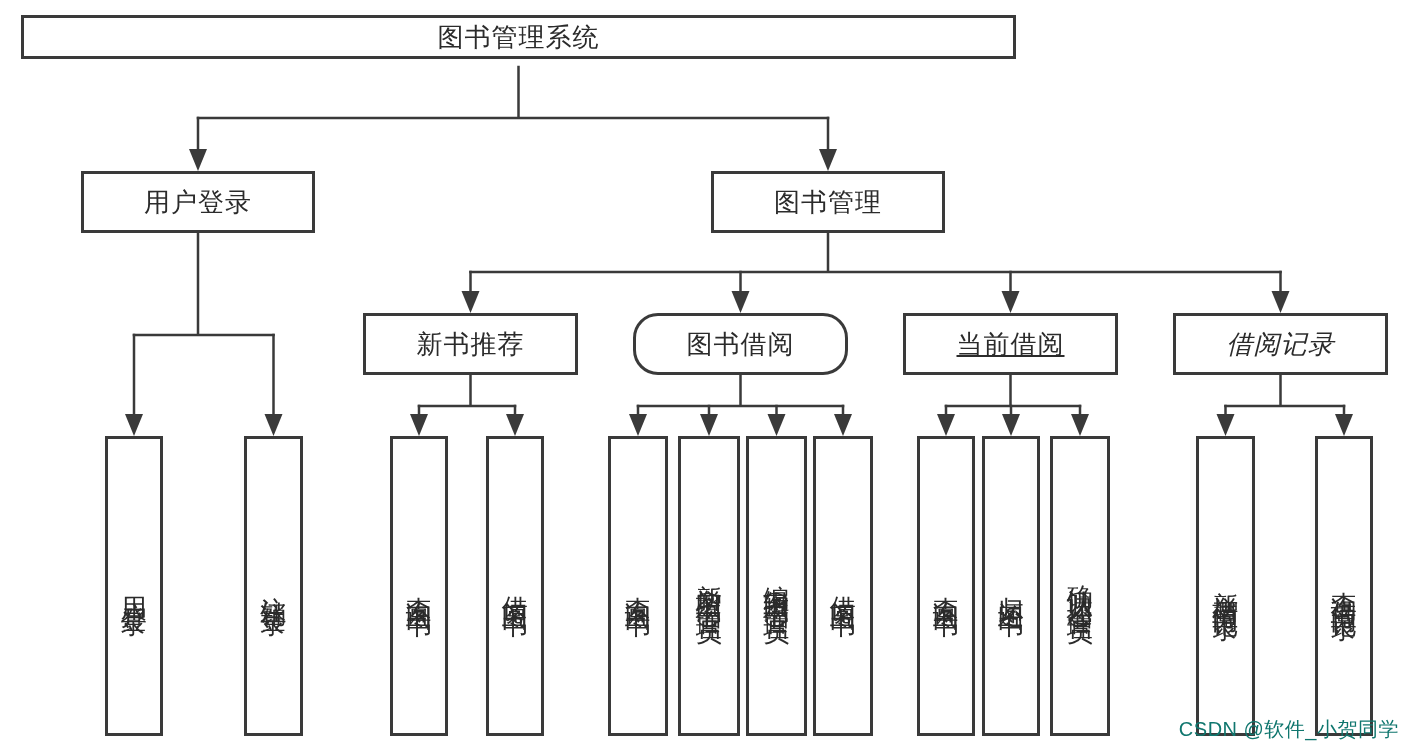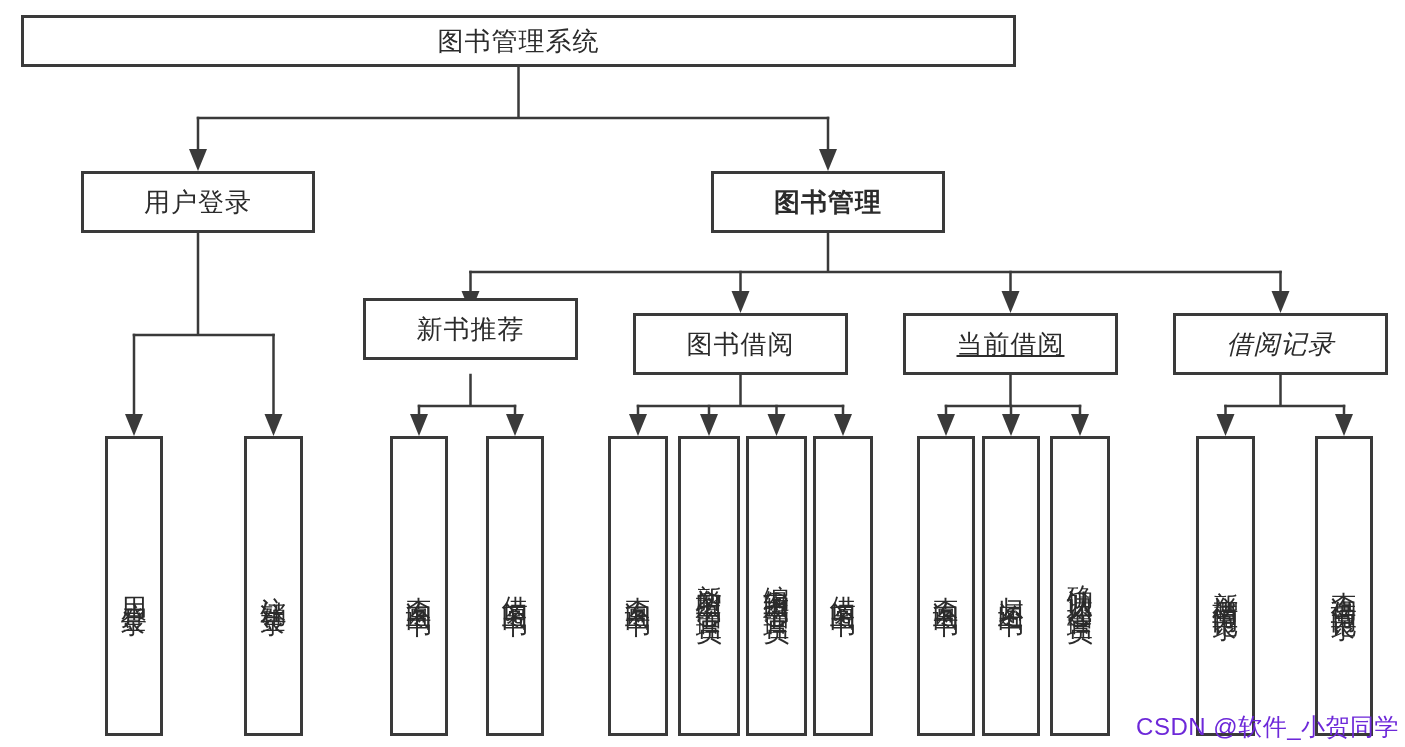--- a/index.html
+++ b/index.html
@@ -39,22 +39,22 @@
   .v {
     writing-mode: vertical-rl;
     text-orientation: mixed;
     letter-spacing: 5px;
     white-space: normal;
   }
   .watermark {
     position: absolute;
     right: 6px;
     bottom: 4px;
-    font-size: 24px;
-    color: #6d28d9;
+    font-size: 20px;
+    color: #0f766e;
     letter-spacing: 0.5px;
   }
 </style>
 </head>
 <body>
 
 <div class="stage">
 
   <svg class="wires" width="1405" height="747" viewBox="0 0 1405 747">
     <defs>
@@ -92,27 +92,27 @@
       <line x1="946" y1="406" x2="946" y2="415" marker-end="url(#ah)"></line>
       <line x1="1011" y1="406" x2="1011" y2="415" marker-end="url(#ah)"></line>
       <line x1="1080" y1="406" x2="1080" y2="415" marker-end="url(#ah)"></line>
 
       <path d="M1280.5 375 V406 M1225.5 406 H1344"></path>
       <line x1="1225.5" y1="406" x2="1225.5" y2="415" marker-end="url(#ah)"></line>
       <line x1="1344" y1="406" x2="1344" y2="415" marker-end="url(#ah)"></line>
     </g>
   </svg>
 
-  <div class="box" style="left:21px; top:15px; width:995px; height:52px;">图书管理系统</div>
+  <div class="box" style="left:21px; top:15px; width:995px; height:44px;">图书管理系统</div>
 
   <div class="box" style="left:81px; top:171px; width:234px; height:62px;">用户登录</div>
-  <div class="box" style="left:711px; top:171px; width:234px; height:62px;font-weight:bold;">图书管理</div>
+  <div class="box" style="left:711px; top:171px; width:234px; height:62px;">图书管理</div>
 
-  <div class="box" style="left:363px; top:298px; width:215px; height:62px;">新书推荐</div>
-  <div class="box" style="left:633px; top:313px; width:215px; height:62px;">图书借阅</div>
+  <div class="box" style="left:363px; top:313px; width:215px; height:62px;">新书推荐</div>
+  <div class="box" style="left:633px; top:313px; width:215px; height:62px;border-radius:25px;">图书借阅</div>
   <div class="box" style="left:903px; top:313px; width:215px; height:62px;text-decoration:underline;">当前借阅</div>
   <div class="box" style="left:1173px; top:313px; width:215px; height:62px;font-style:italic;">借阅记录</div>
 
   <div class="box v" style="left:105px; top:436px; width:58px; height:300px;">用户登录</div>
   <div class="box v" style="left:244px; top:436px; width:59px; height:300px;">注销登录</div>
 
   <div class="box v" style="left:390px; top:436px; width:58px; height:300px;">查询图书</div>
   <div class="box v" style="left:486px; top:436px; width:58px; height:300px;">借阅图书</div>
 
   <div class="box v" style="left:608px; top:436px; width:60px; height:300px;">查询图书</div>

